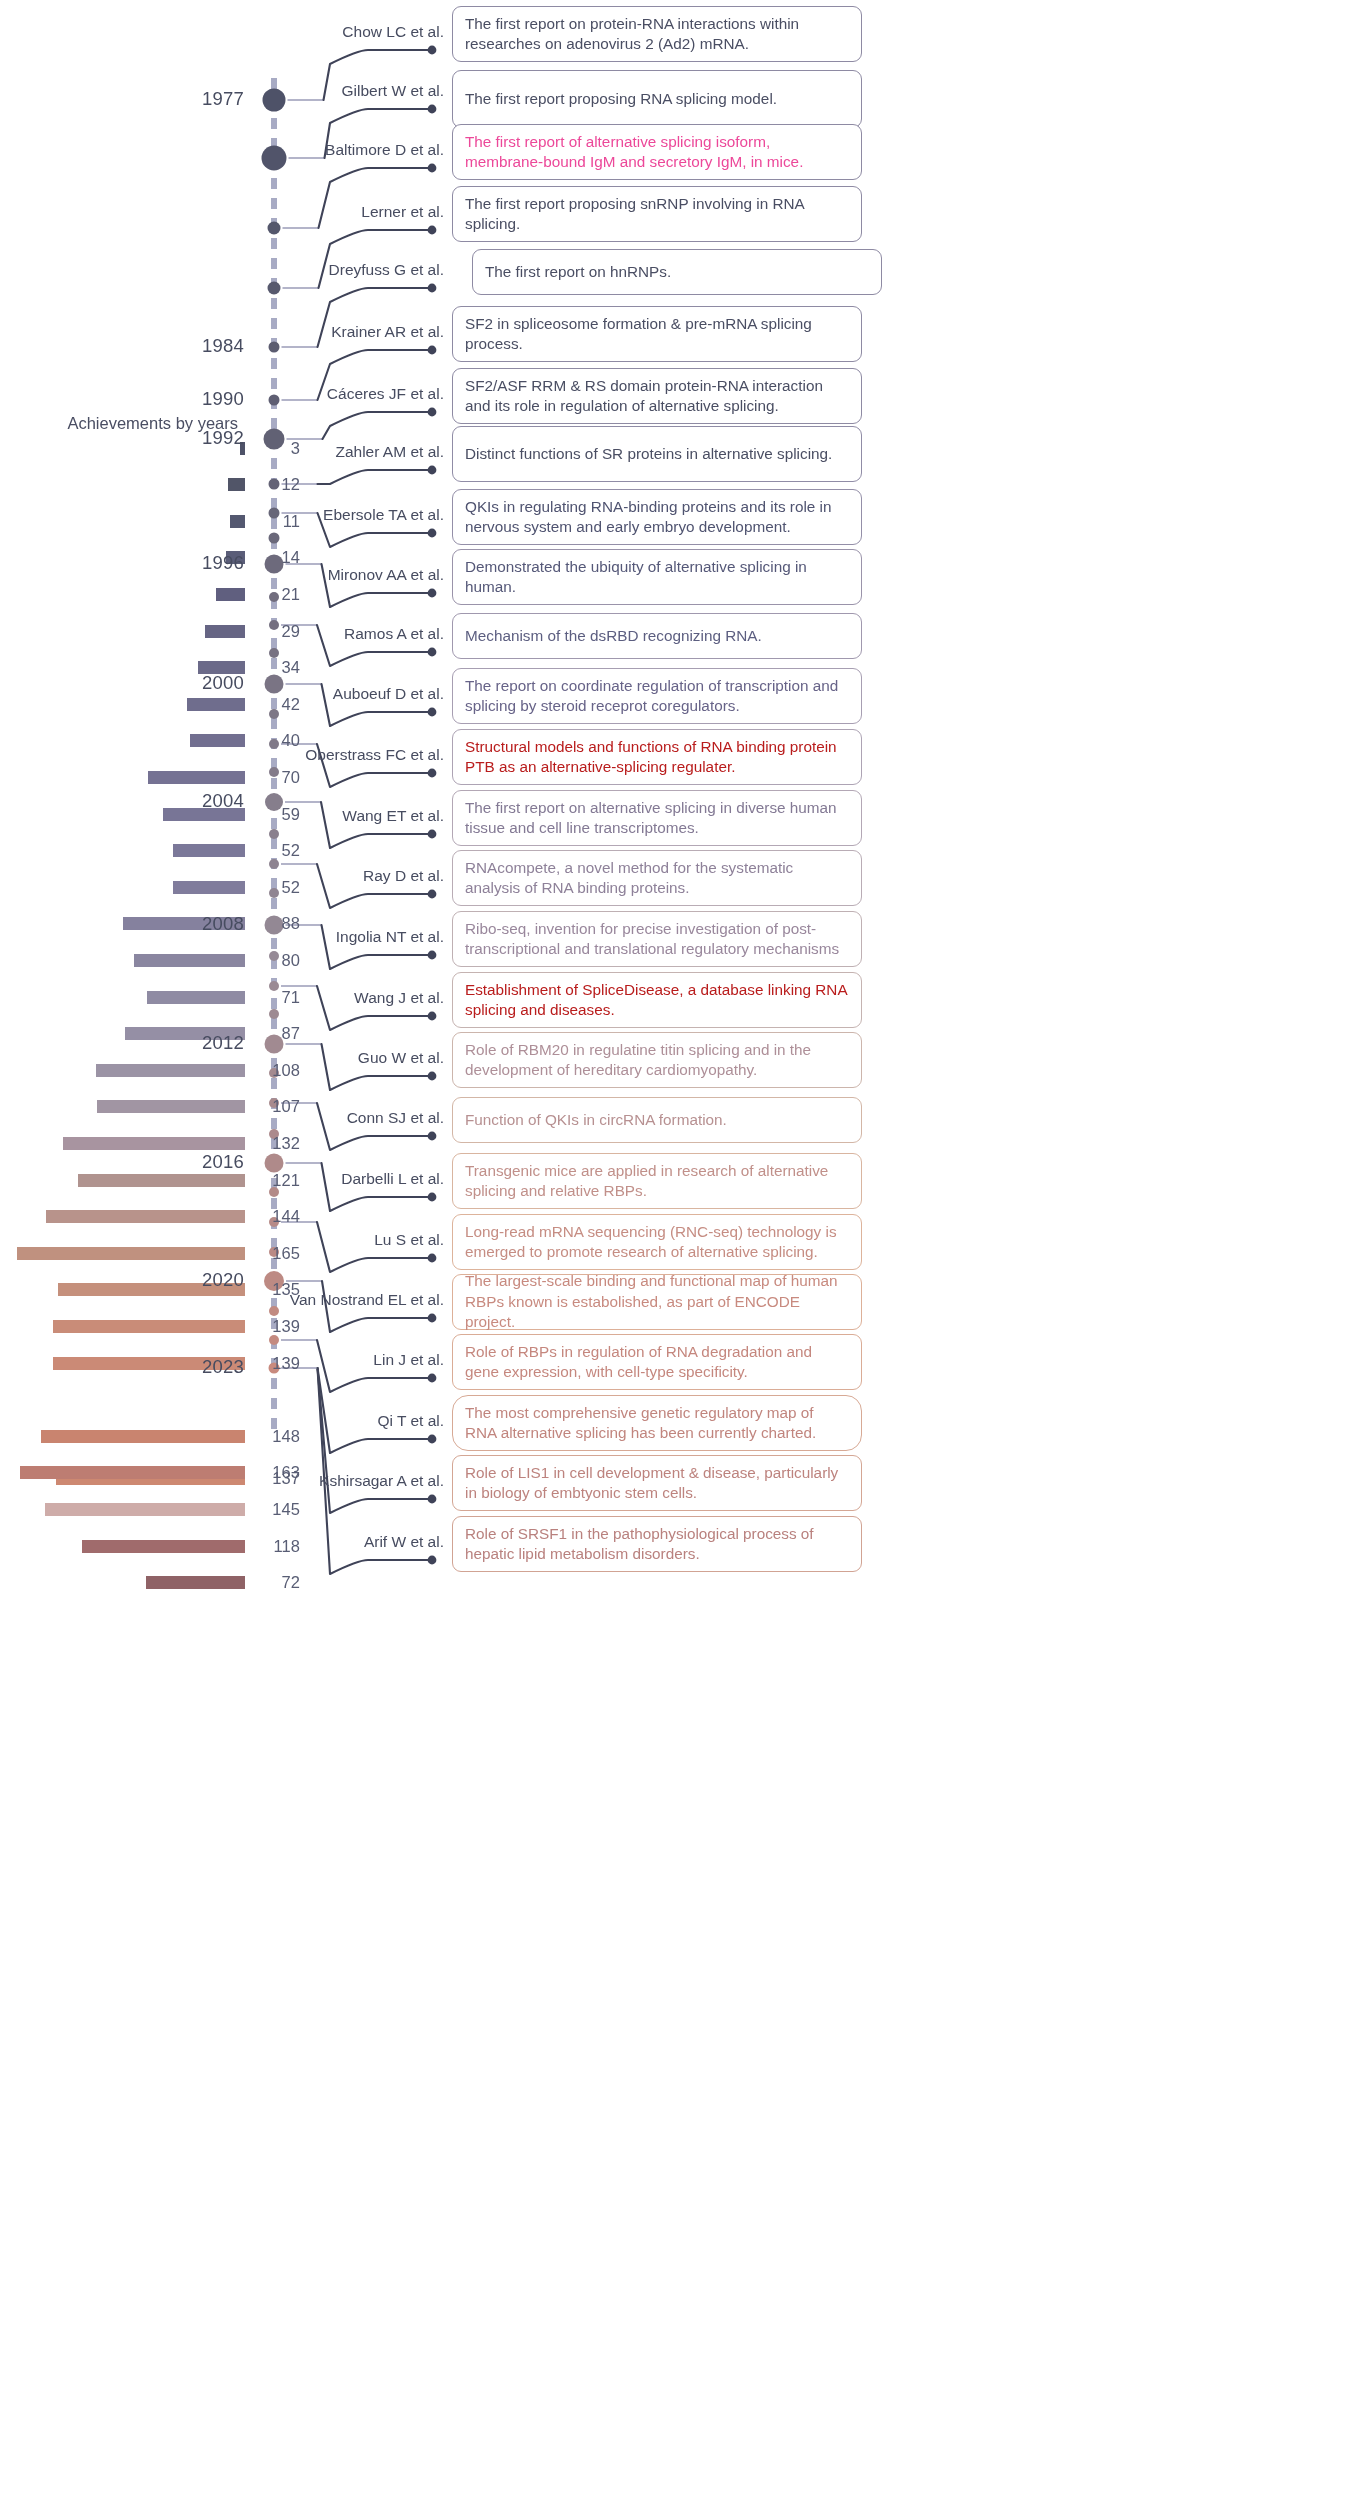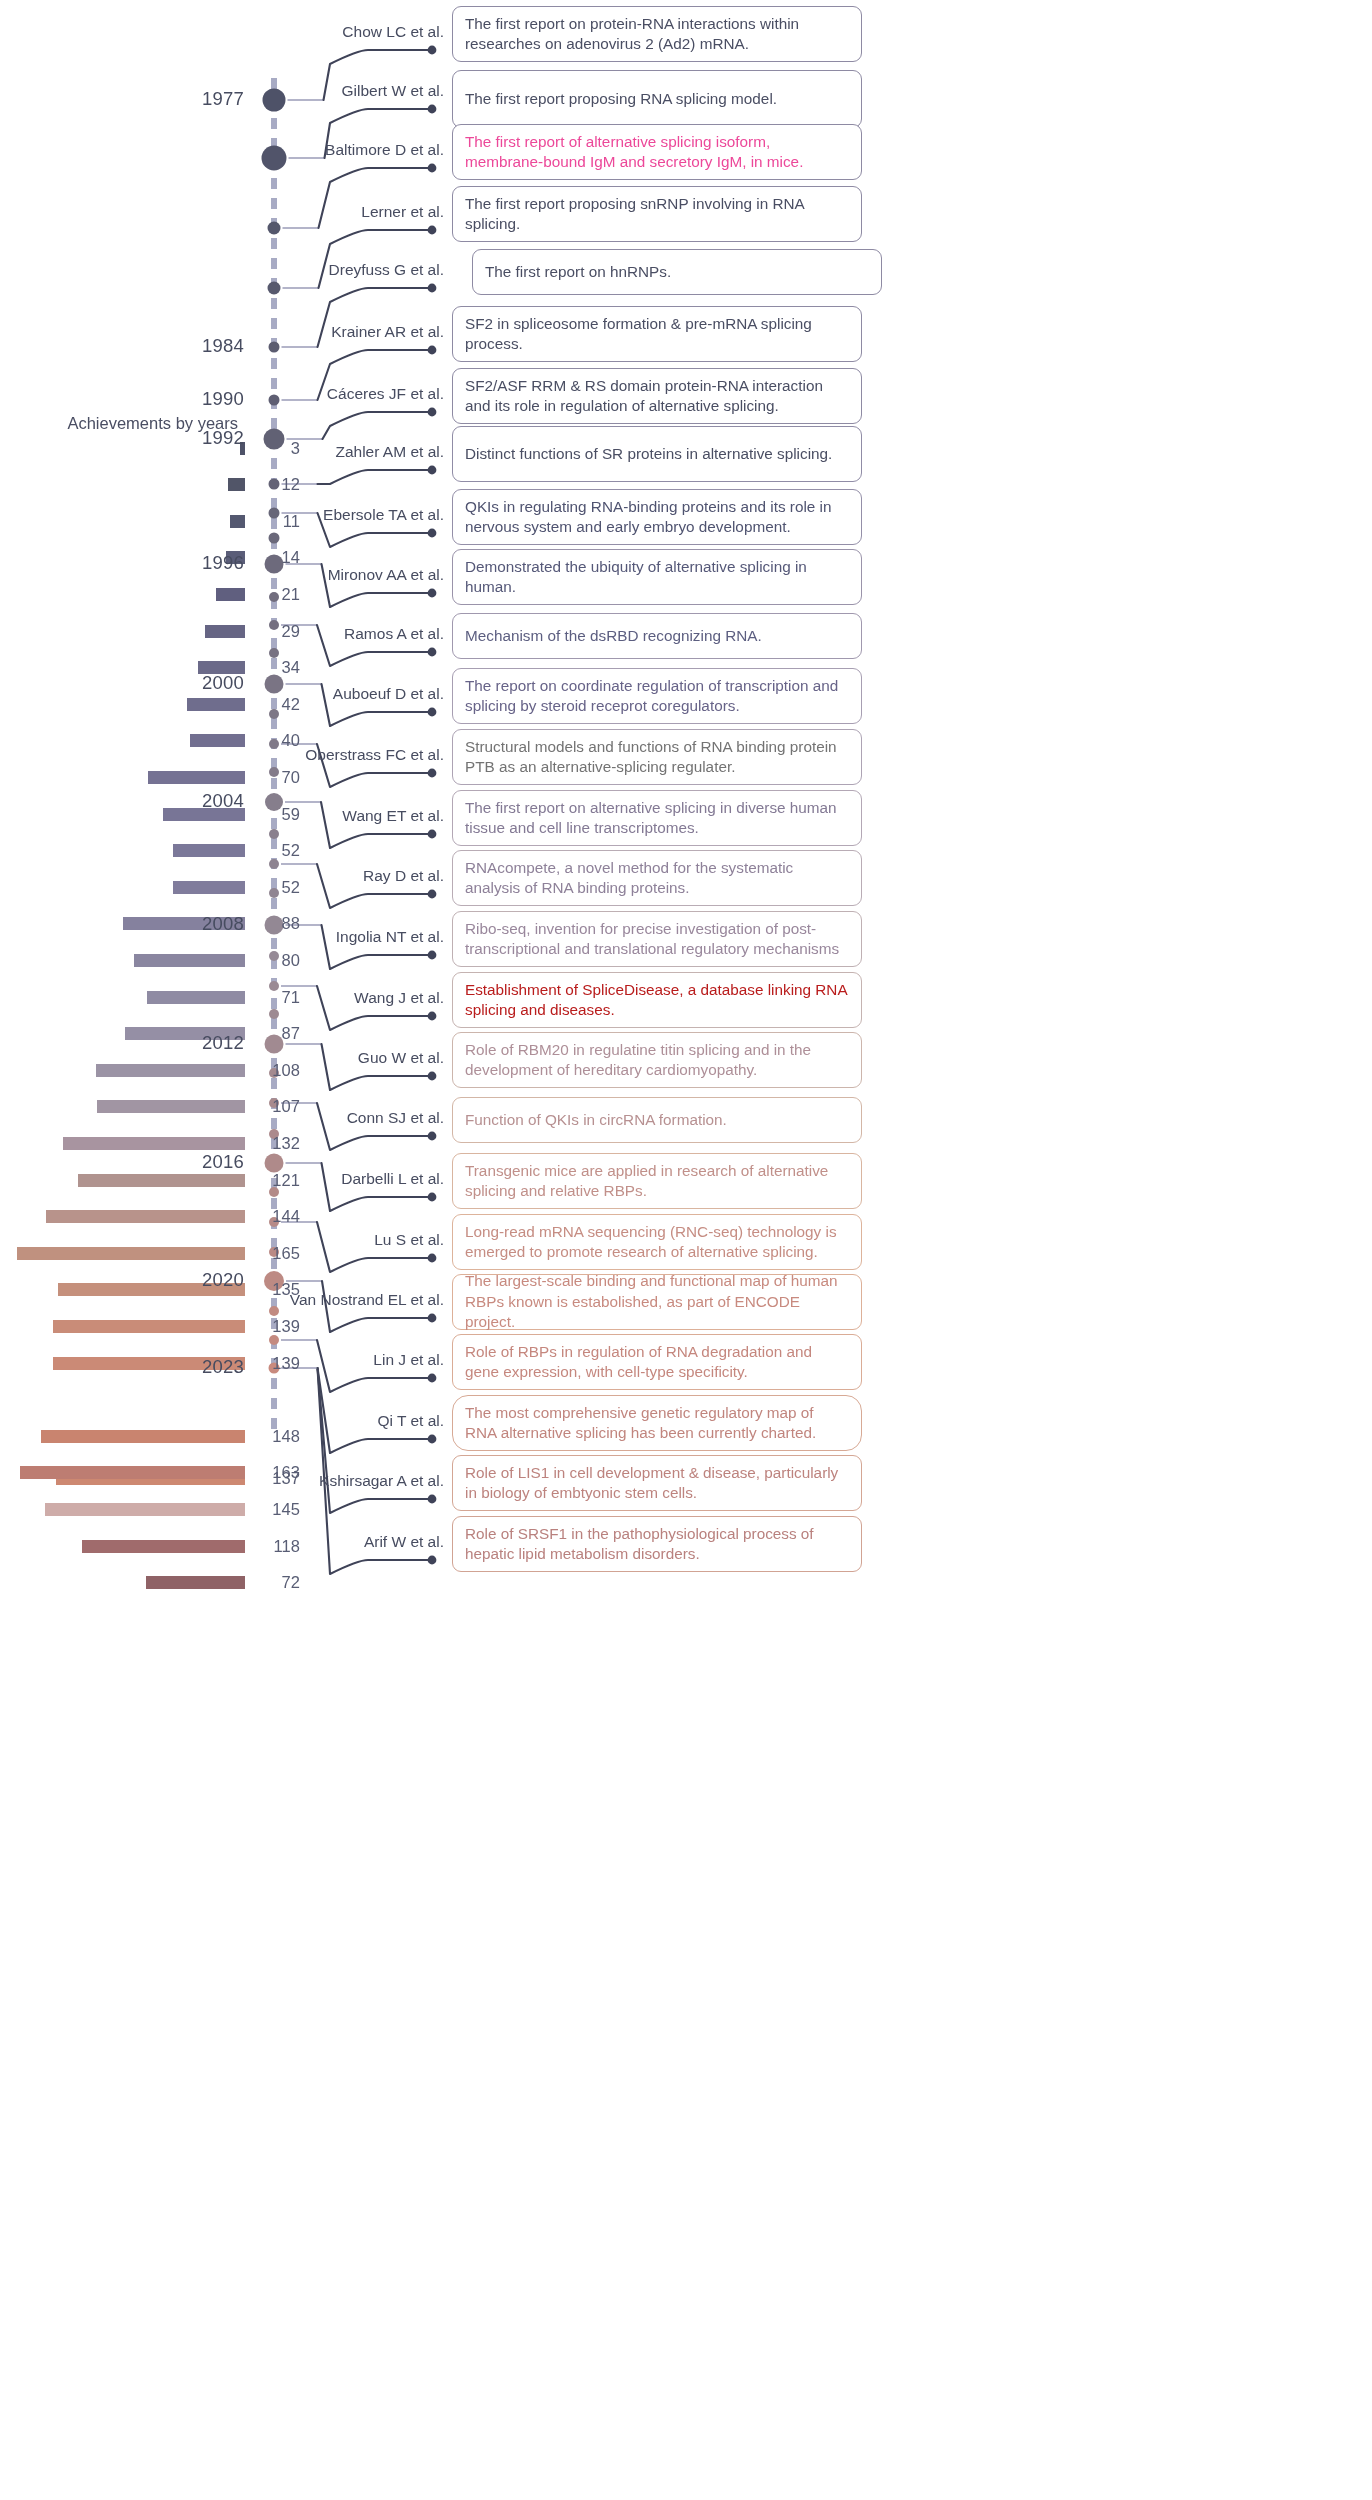--- a/index.html
+++ b/index.html
@@ -380,21 +380,21 @@
       <div class="callout-box two-line" style="left: 452px; top: 426px; height: 56px; color: rgb(74, 78, 99); border-color: rgb(144, 140, 166); display: flex; align-items: center;">Distinct functions of SR proteins in alternative splicing.</div>
       <div class="callout-author" style="right: 928px; top: 506px; width: 300px;">Ebersole TA et al.</div>
       <div class="callout-box two-line" style="left: 452px; top: 489px; height: 56px; color: rgb(79, 83, 112); border-color: rgb(148, 143, 168); display: flex; align-items: center;">QKIs in regulating RNA-binding proteins and its role in nervous system and early embryo development.</div>
       <div class="callout-author" style="right: 928px; top: 566px; width: 300px;">Mironov AA et al.</div>
       <div class="callout-box two-line" style="left: 452px; top: 549px; height: 56px; color: rgb(85, 88, 120); border-color: rgb(154, 147, 170); display: flex; align-items: center;">Demonstrated the ubiquity of alternative splicing in human.</div>
       <div class="callout-author" style="right: 928px; top: 625px; width: 300px;">Ramos A et al.</div>
       <div class="callout-box" style="left: 452px; top: 613px; height: 46px; color: rgb(92, 94, 128); border-color: rgb(160, 152, 174); display: flex; align-items: center;">Mechanism of the dsRBD recognizing RNA.</div>
       <div class="callout-author" style="right: 928px; top: 685px; width: 300px;">Auboeuf D et al.</div>
       <div class="callout-box two-line" style="left: 452px; top: 668px; height: 56px; color: rgb(103, 99, 136); border-color: rgb(167, 158, 178); display: flex; align-items: center;">The report on coordinate regulation of transcription and splicing by steroid receprot coregulators.</div>
       <div class="callout-author" style="right: 928px; top: 746px; width: 300px;">Oberstrass FC et al.</div>
-      <div class="callout-box two-line" style="left: 452px; top: 729px; height: 56px; color: #737373; border-color: rgb(173, 163, 180); display: flex; align-items: center;">Structural models and functions of RNA binding protein PTB as an alternative-splicing regulater.</div>
+      <div class="callout-box two-line" style="left: 452px; top: 729px; height: 56px; color: #b91c1c; border-color: rgb(173, 163, 180); display: flex; align-items: center;">Structural models and functions of RNA binding protein PTB as an alternative-splicing regulater.</div>
       <div class="callout-author" style="right: 928px; top: 807px; width: 300px;">Wang ET et al.</div>
       <div class="callout-box two-line" style="left: 452px; top: 790px; height: 56px; color: rgb(131, 121, 148); border-color: rgb(179, 167, 181); display: flex; align-items: center;">The first report on alternative splicing in diverse human tissue and cell line transcriptomes.</div>
       <div class="callout-author" style="right: 928px; top: 867px; width: 300px;">Ray D et al.</div>
       <div class="callout-box two-line" style="left: 452px; top: 850px; height: 56px; color: rgb(142, 129, 153); border-color: rgb(185, 172, 181); display: flex; align-items: center;">RNAcompete, a novel method for the systematic analysis of RNA binding proteins.</div>
       <div class="callout-author" style="right: 928px; top: 928px; width: 300px;">Ingolia NT et al.</div>
       <div class="callout-box two-line" style="left: 452px; top: 911px; height: 56px; color: rgb(153, 135, 156); border-color: rgb(191, 176, 179); display: flex; align-items: center;">Ribo-seq, invention for precise investigation of post-transcriptional and translational regulatory mechanisms</div>
       <div class="callout-author" style="right: 928px; top: 989px; width: 300px;">Wang J et al.</div>
       <div class="callout-box two-line" style="left: 452px; top: 972px; height: 56px; color: #b91c1c; border-color: rgb(197, 179, 177); display: flex; align-items: center;">Establishment of SpliceDisease, a database linking RNA splicing and diseases.</div>
       <div class="callout-author" style="right: 928px; top: 1049px; width: 300px;">Guo W et al.</div>
       <div class="callout-box two-line" style="left: 452px; top: 1032px; height: 56px; color: rgb(174, 143, 152); border-color: rgb(204, 181, 172); display: flex; align-items: center;">Role of RBM20 in regulatine titin splicing and in the development of hereditary cardiomyopathy.</div>

